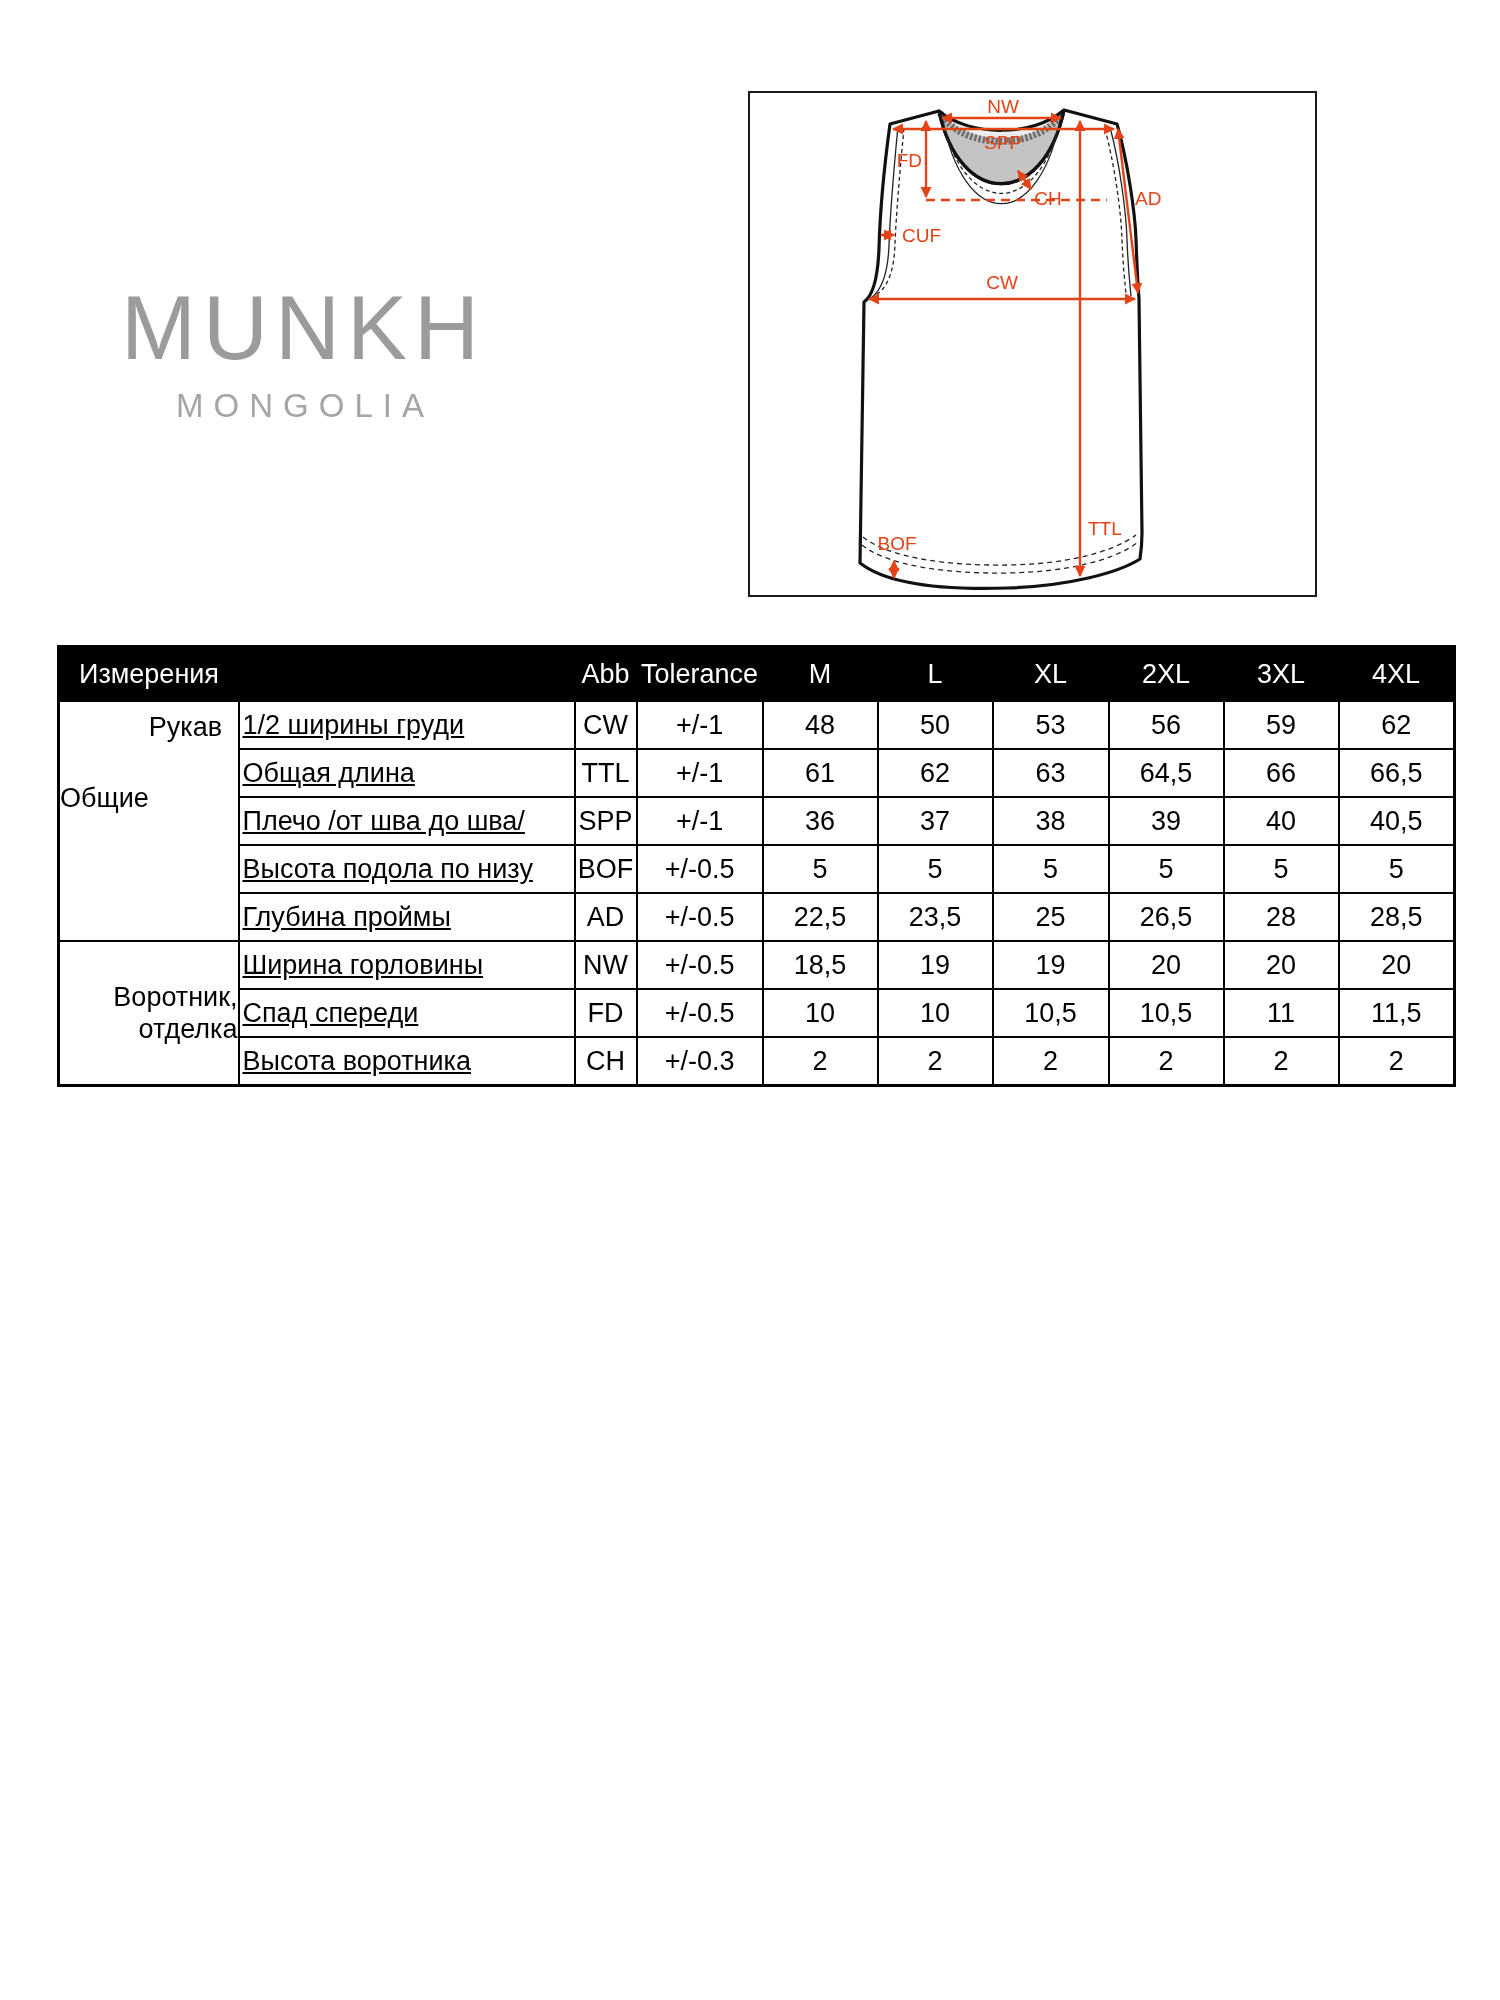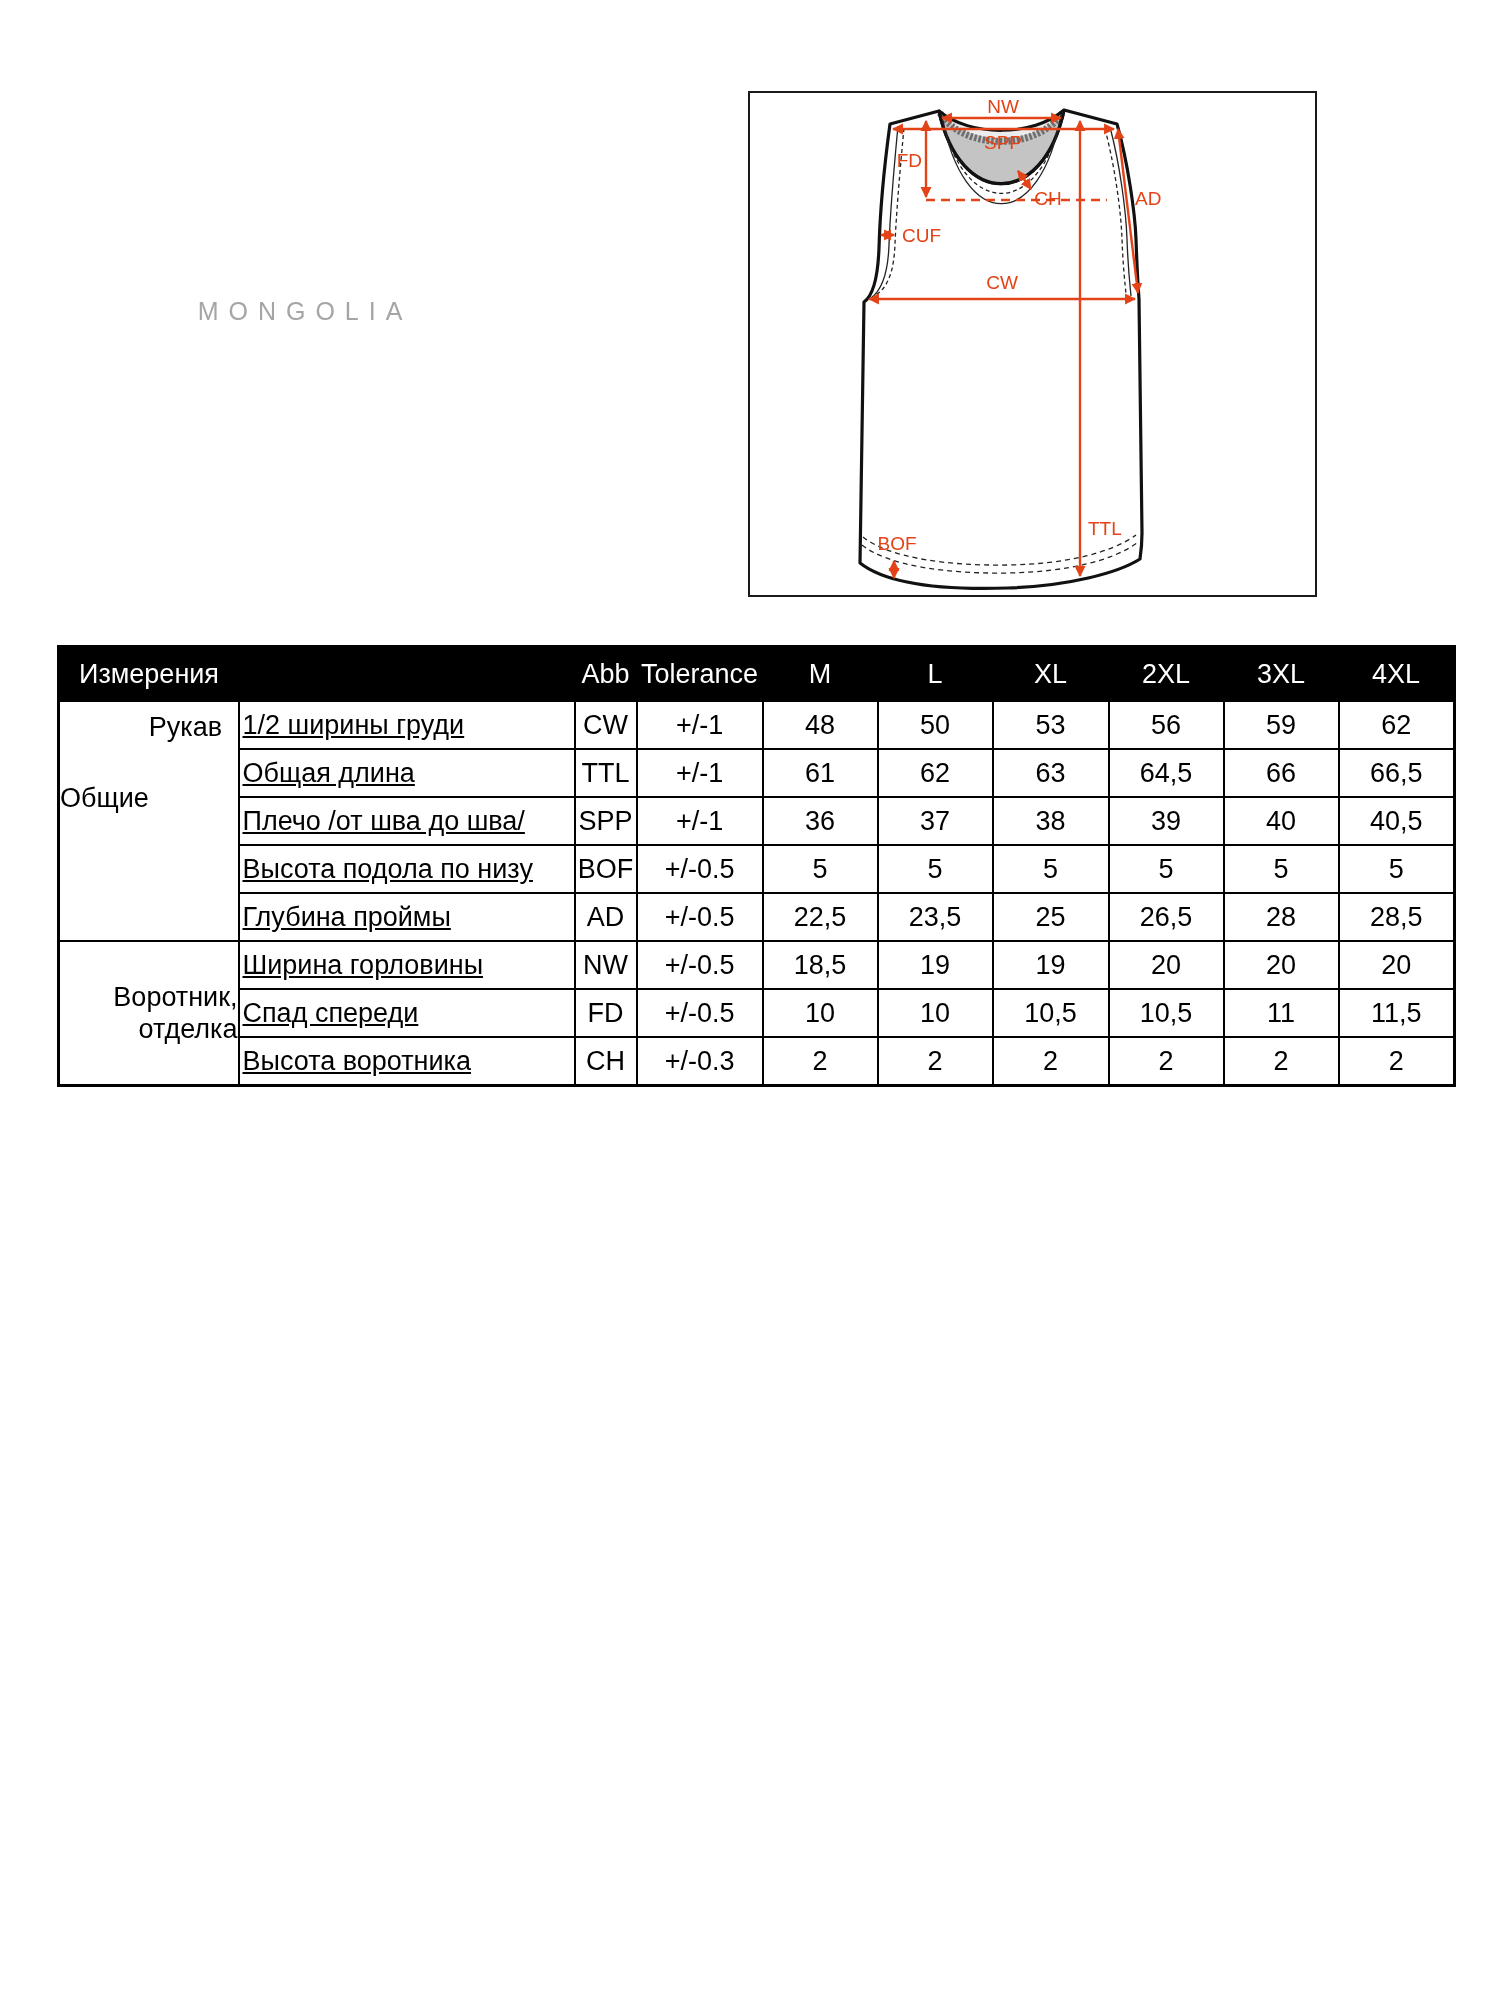--- a/index.html
+++ b/index.html
@@ -8,21 +8,21 @@
     font-family:"Liberation Sans", sans-serif;color:#000;
     -webkit-font-smoothing:antialiased;
   }
   
   .logo{position:absolute;left:105px;top:283px;width:390px;text-align:center;}
   .logo-name{
     font-size:90px;line-height:1.0;color:#9b9b9b;
     letter-spacing:7px;margin-right:-7px;font-weight:400;
   }
   .logo-sub{
-    font-size:25px;line-height:1;color:#a5a5a5;
+    font-size:33px;line-height:1;color:#a5a5a5;
     letter-spacing:10px;margin-right:-10px;margin-top:16px;font-weight:400;
   }
   
   .diagram{
     position:absolute;left:748px;top:91px;width:569px;height:506px;
     border:2px solid #1a1a1a;box-sizing:border-box;background:#fff;
   }
   .diagram svg{display:block;width:100%;height:100%;}
   .dimtext{font-family:"Liberation Sans",sans-serif;font-size:19px;fill:#e34317;}
   
@@ -42,20 +42,21 @@
   .size-table td.name{text-align:left;padding-left:3px;text-decoration:underline;}
   .gwrap{display:flex;flex-direction:row;height:234px;}
   .gwrap .g1{height:188px;display:flex;align-items:center;justify-content:center;}
   .gwrap .g2{height:46px;display:flex;align-items:center;justify-content:center;}
   .collar-cell div{line-height:1.2;text-align:right;}
 </style>
 </head>
 <body>
 
 <div class="logo">
+  <div class="logo-name">MUNKH</div>
   <div class="logo-sub">MONGOLIA</div>
 </div>
 
 <div class="diagram">
   <svg viewBox="0 0 565 502">
     <defs>
       <marker id="ar" viewBox="0 0 10 10" refX="9" refY="5" markerWidth="4.6" markerHeight="4.6" orient="auto-start-reverse">
         <path d="M0,0 L10,5 L0,10 z" fill="#e34317"></path>
       </marker>
     </defs>

